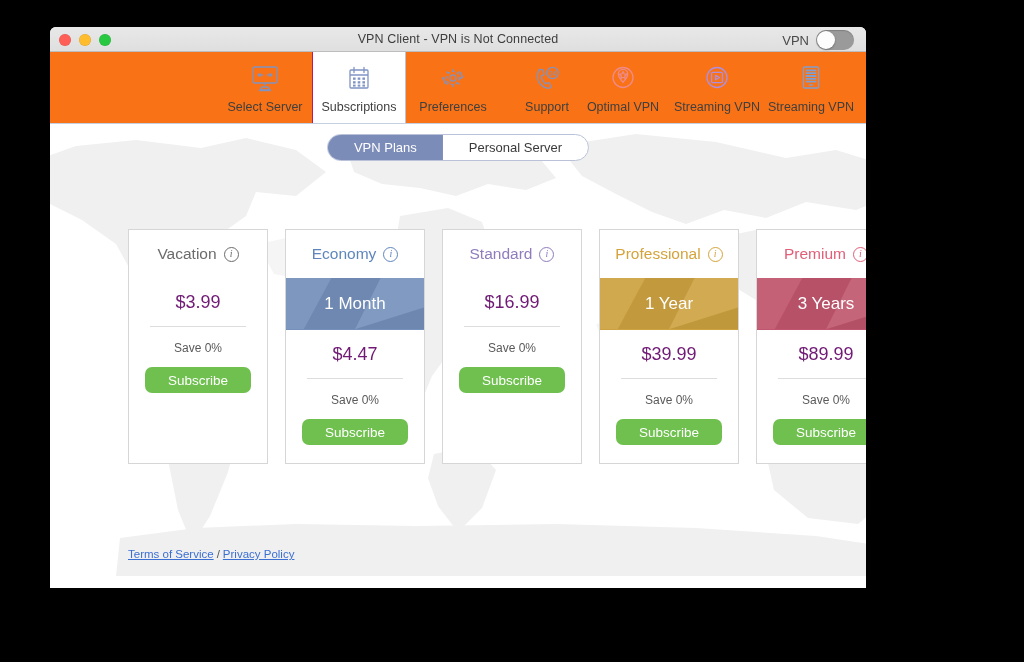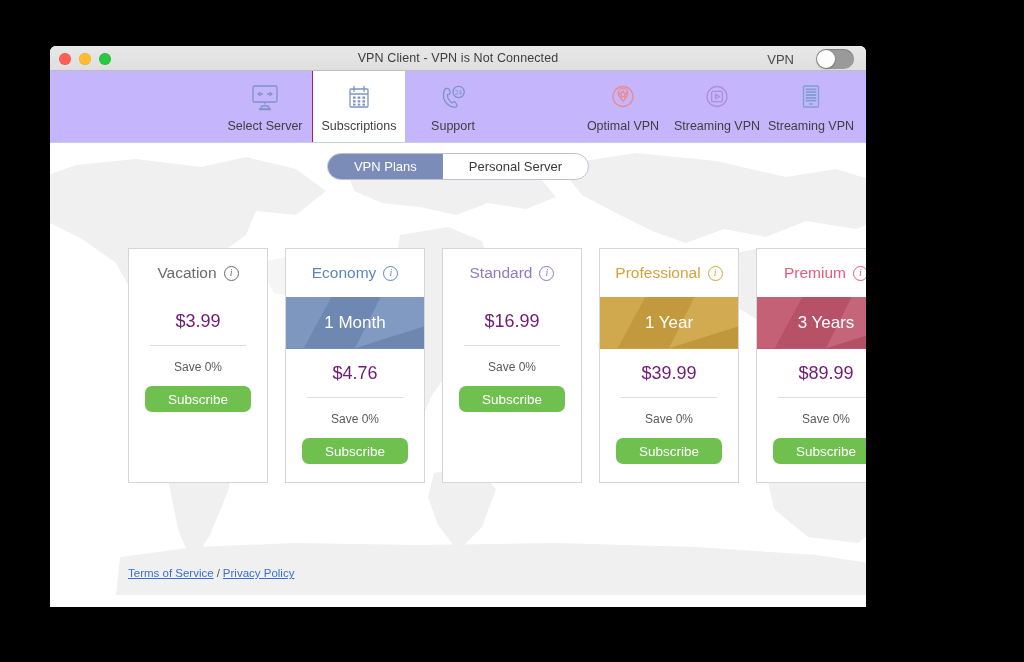--- a/index.html
+++ b/index.html
@@ -12,21 +12,20 @@
 
   
   #window {
     position: absolute;
     left: 50px; top: 27px;
     width: 816px; height: 561px;
     background: #ffffff;
     border-radius: 6px 6px 0 0;
     overflow: hidden;
     box-shadow: 0 0 0 0.5px rgba(0,0,0,0.35);
-    margin-top: 19px;
   }
 
   #titlebar {
     position: relative;
     height: 25px;
     background: linear-gradient(to bottom, #e8e8e8 0%, #dfdfdf 100%);
     border-bottom: 1px solid #bdbdbd;
     display: flex;
     align-items: center;
   }
@@ -36,40 +35,40 @@
   .light.min     { background: #ffbd2e; box-shadow: inset 0 0 0 0.5px rgba(0,0,0,.12); }
   .light.max     { background: #28c840; box-shadow: inset 0 0 0 0.5px rgba(0,0,0,.12); }
 
   #window-title {
     width: 100%; text-align: center;
     font-size: 12.5px; color: #3e3e3e; letter-spacing: .1px;
   }
 
   #vpn-toggle-wrap {
     position: absolute; right: 12px; top: 3px;
-    display: flex; align-items: center; gap: 22px;
+    display: flex; align-items: center; gap: 7px;
   }
   #vpn-toggle-label { font-size: 13px; color: #4a4a4a; }
   #vpn-toggle {
     width: 38px; height: 20px; border-radius: 10px;
     background: #9a9a9a; position: relative;
     box-shadow: inset 0 1px 1px rgba(0,0,0,.18);
   }
   #vpn-toggle .knob {
     position: absolute; left: 1px; top: 1px;
     width: 18px; height: 18px; border-radius: 50%;
     background: #fdfdfd;
     box-shadow: 0 1px 2px rgba(0,0,0,.3);
   }
 
   
   #toolbar {
     position: relative;
     height: 72px;
-    background: #c4b5fd;
+    background: #f97316;
     border-bottom: 1px solid #c5cfe0;
     display: flex;
     align-items: stretch;
   }
   #toolbar-left  { display: flex; margin-left: 168px; }
   #toolbar-right { display: flex; position: absolute; right: 8px; top: 0; bottom: 0; }
 
   .tool {
     width: 94px;
     display: flex; flex-direction: column;
@@ -228,20 +227,34 @@
                 <rect x="20.4" y="18.2" width="2.6" height="2.3"></rect>
               <rect x="11" y="21.6" width="2.6" height="2.0"></rect>
                 <rect x="15.7" y="21.6" width="2.6" height="2.0"></rect>
                 <rect x="20.4" y="21.6" width="2.6" height="2.0"></rect>
             </g>
           </svg>
         </span>
         <span class="tlabel">Subscriptions</span>
       </div>
 
+      <div class="tool">
+        <span class="ticon">
+          <svg width="34" height="32" viewBox="0 0 34 32" fill="none" stroke="#7f94c4" stroke-width="1.3">
+            <circle cx="17" cy="15" r="3.1"></circle>
+            <path d="M17 8.4v-2M17 21.6v2M23.7 15h2M8.3 15h-2M21.7 10.3l1.4-1.4M12.3 19.7l-1.4 1.4M21.7 19.7l1.4 1.4M12.3 10.3l-1.4-1.4" stroke-linecap="round"></path>
+            <circle cx="17" cy="15" r="6.6" stroke-dasharray="2.6 2.4"></circle>
+            <path d="M24.5 9.5a10 10 0 0 1 1.6 4.3" stroke-linecap="round"></path>
+            <path d="M25.3 14.6 26.3 12.2l1.6 2.2z" fill="#7f94c4" stroke="none"></path>
+            <path d="M9.5 20.5a10 10 0 0 1-1.6-4.3" stroke-linecap="round"></path>
+            <path d="M8.7 15.4 7.7 17.8l-1.6-2.2z" fill="#7f94c4" stroke="none"></path>
+          </svg>
+        </span>
+        <span class="tlabel">Preferences</span>
+      </div>
 
       <div class="tool">
         <span class="ticon">
           <svg width="34" height="32" viewBox="0 0 34 32" fill="none" stroke="#7f94c4" stroke-width="1.3">
             <path d="M9.5 6.5c-2.4 3-3 8.3-.6 12.6 2.4 4.3 7 6.6 10.6 6 1.3-.2 1.9-1.2 1.3-2.3l-1.3-2.3c-.5-.9-1.5-1.1-2.3-.5l-1.2.8c-1.3-.6-2.6-1.9-3.5-3.5-.9-1.6-1.2-3.3-1-4.7l1.4-.3c1-.2 1.5-1.1 1.2-2.1l-.8-2.5c-.4-1.2-1.5-1.7-2.5-1.1z"></path>
             <circle cx="22.6" cy="10" r="5.6"></circle>
             <text x="22.6" y="12.6" font-size="6.4" fill="#7f94c4" stroke="none" text-anchor="middle" font-family="Liberation Sans, sans-serif">24</text>
           </svg>
         </span>
         <span class="tlabel">Support</span>
@@ -332,21 +345,21 @@
         </div>
         <div class="card-banner" style="background:#7490bb">
           <svg class="facets" viewBox="0 0 140 52" preserveAspectRatio="none">
             <polygon points="0,0 46,0 18,52 0,52" fill="#ffffff" opacity=".07"></polygon>
             <polygon points="46,0 96,0 70,52 18,52" fill="#000000" opacity=".05"></polygon>
             <polygon points="96,0 140,0 140,30 70,52" fill="#ffffff" opacity=".09"></polygon>
             <polygon points="140,30 140,52 70,52" fill="#000000" opacity=".06"></polygon>
           </svg>
           <span class="btext">1 Month</span>
         </div>
-        <div class="card-price">$4.76</div>
+        <div class="card-price">$4.47</div>
         <div class="card-rule"></div>
         <div class="card-save">Save 0%</div>
         <div class="subscribe-btn">Subscribe</div>
       </div>
 
       <div class="card">
         <div class="card-title" style="color:#8f7bbd">
           <span>Standard</span>
           <span class="info-icon">i</span>
         </div>

